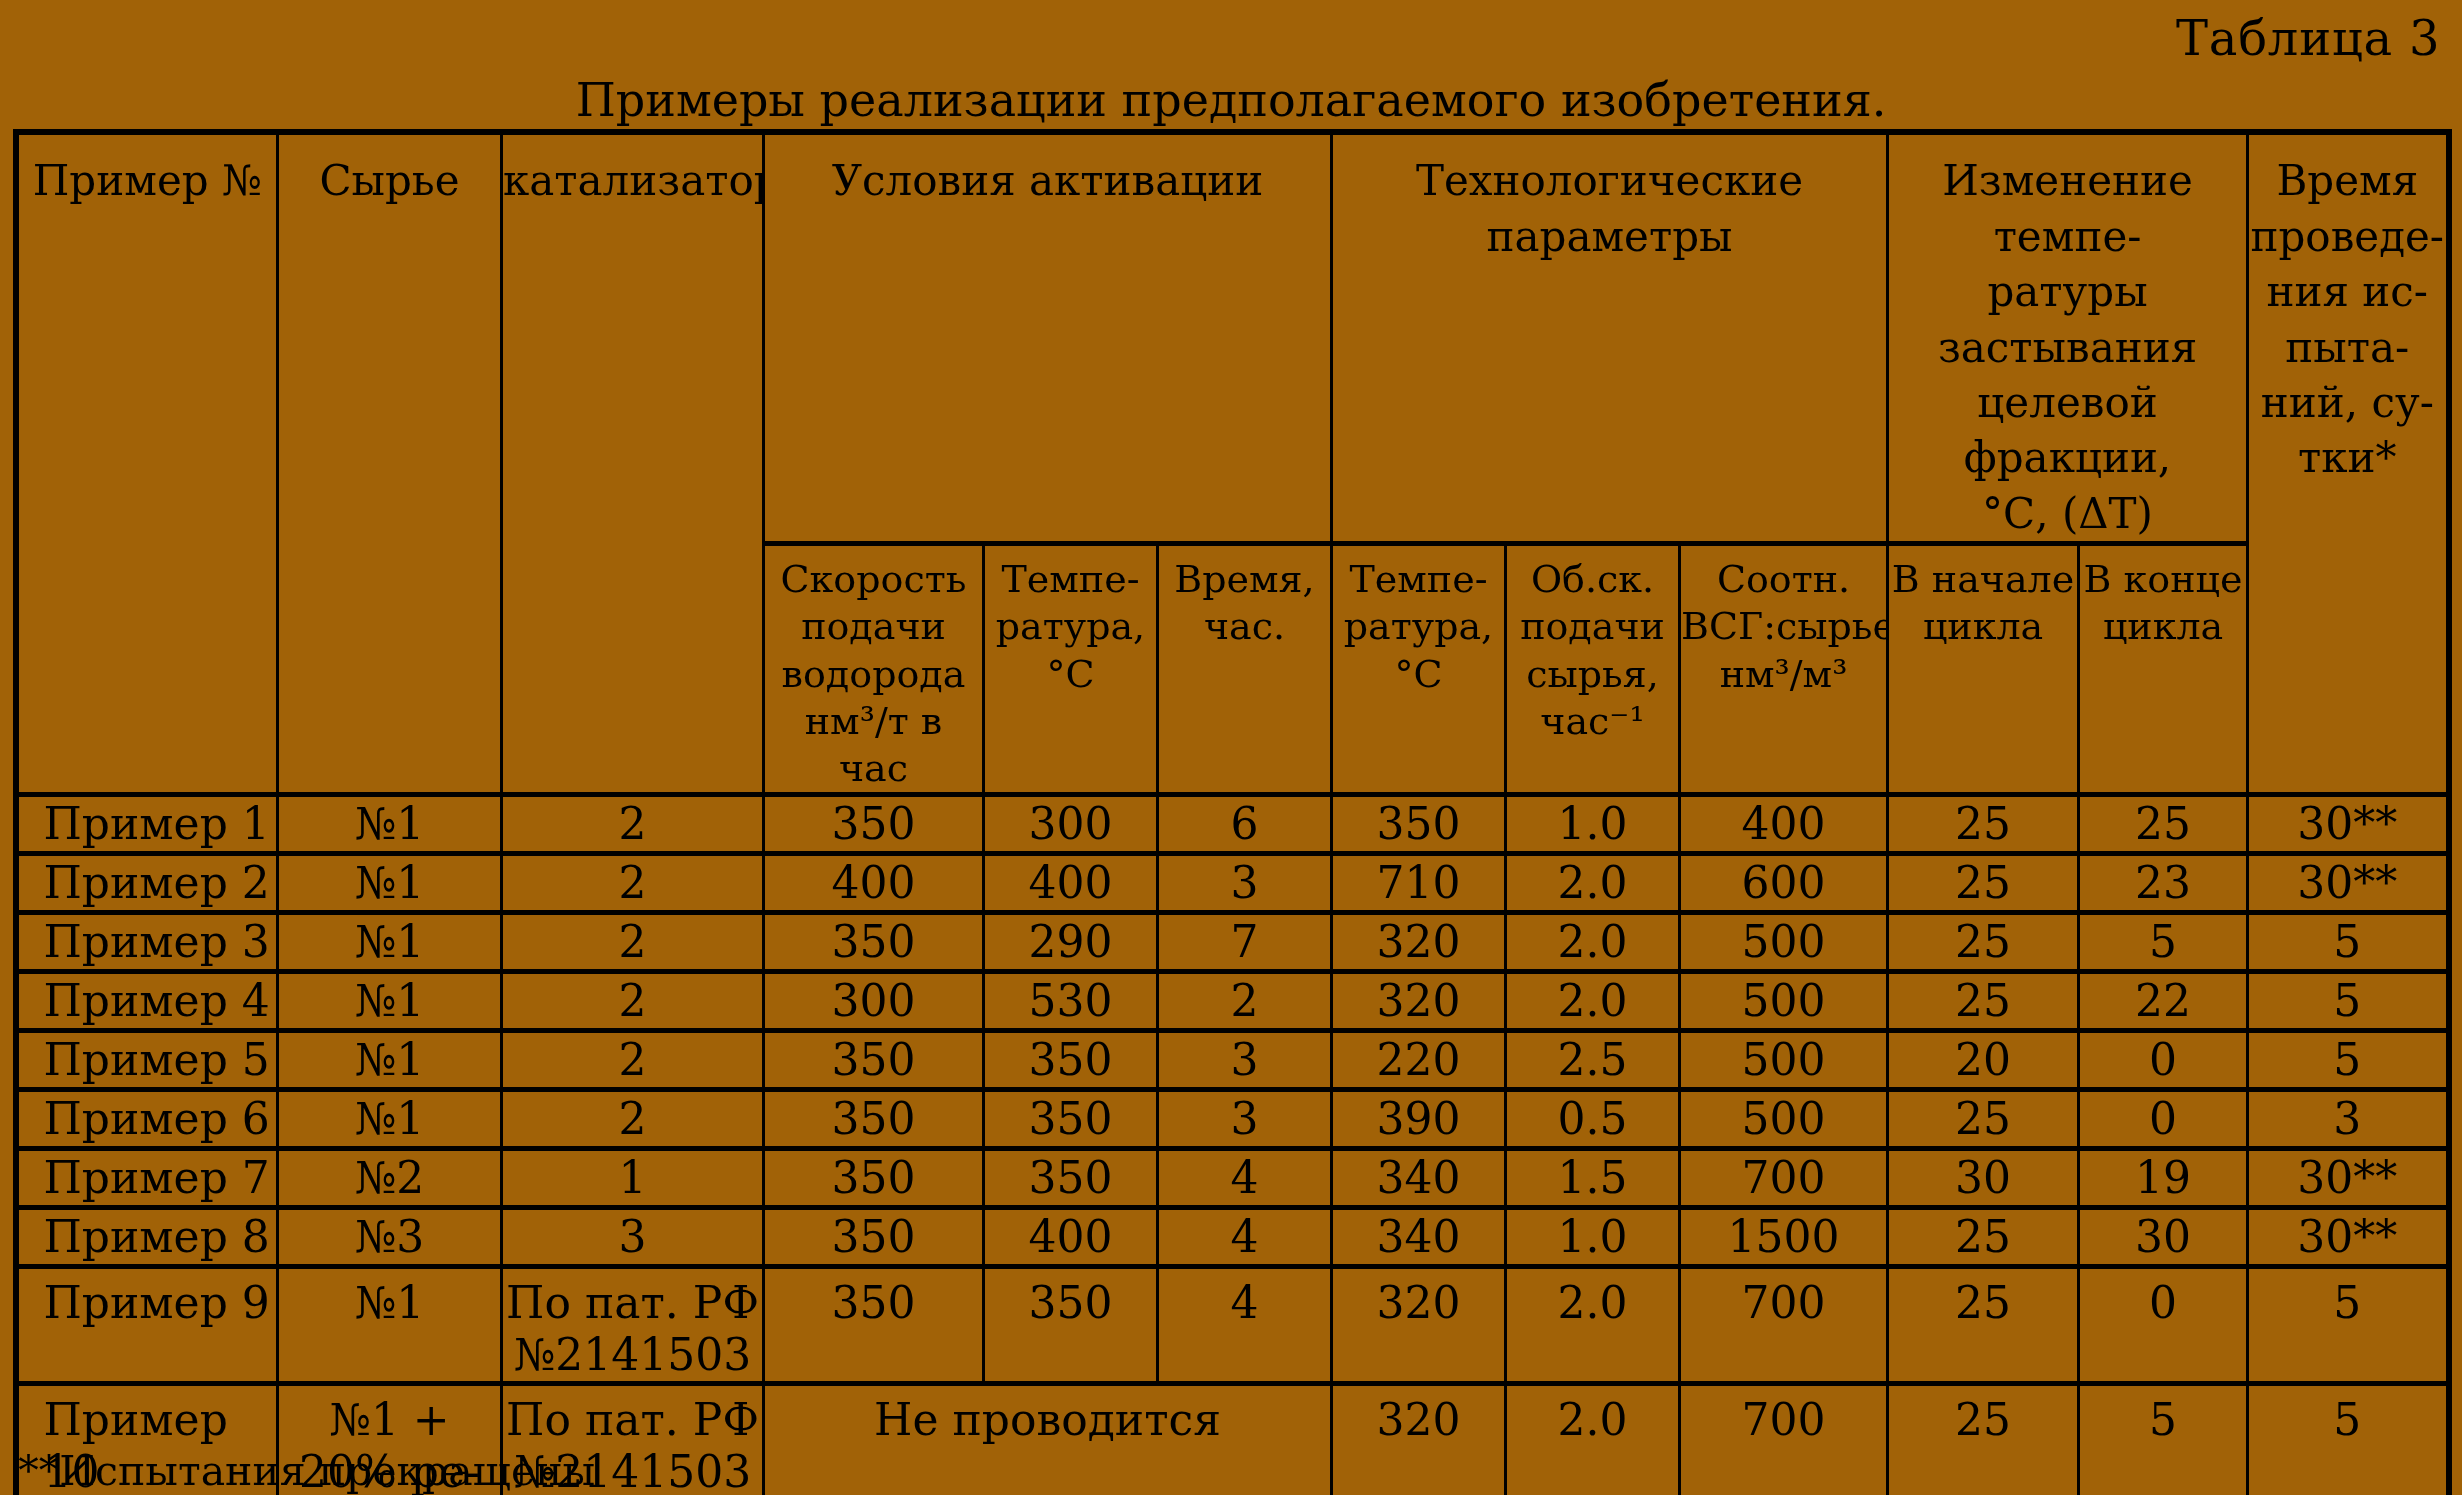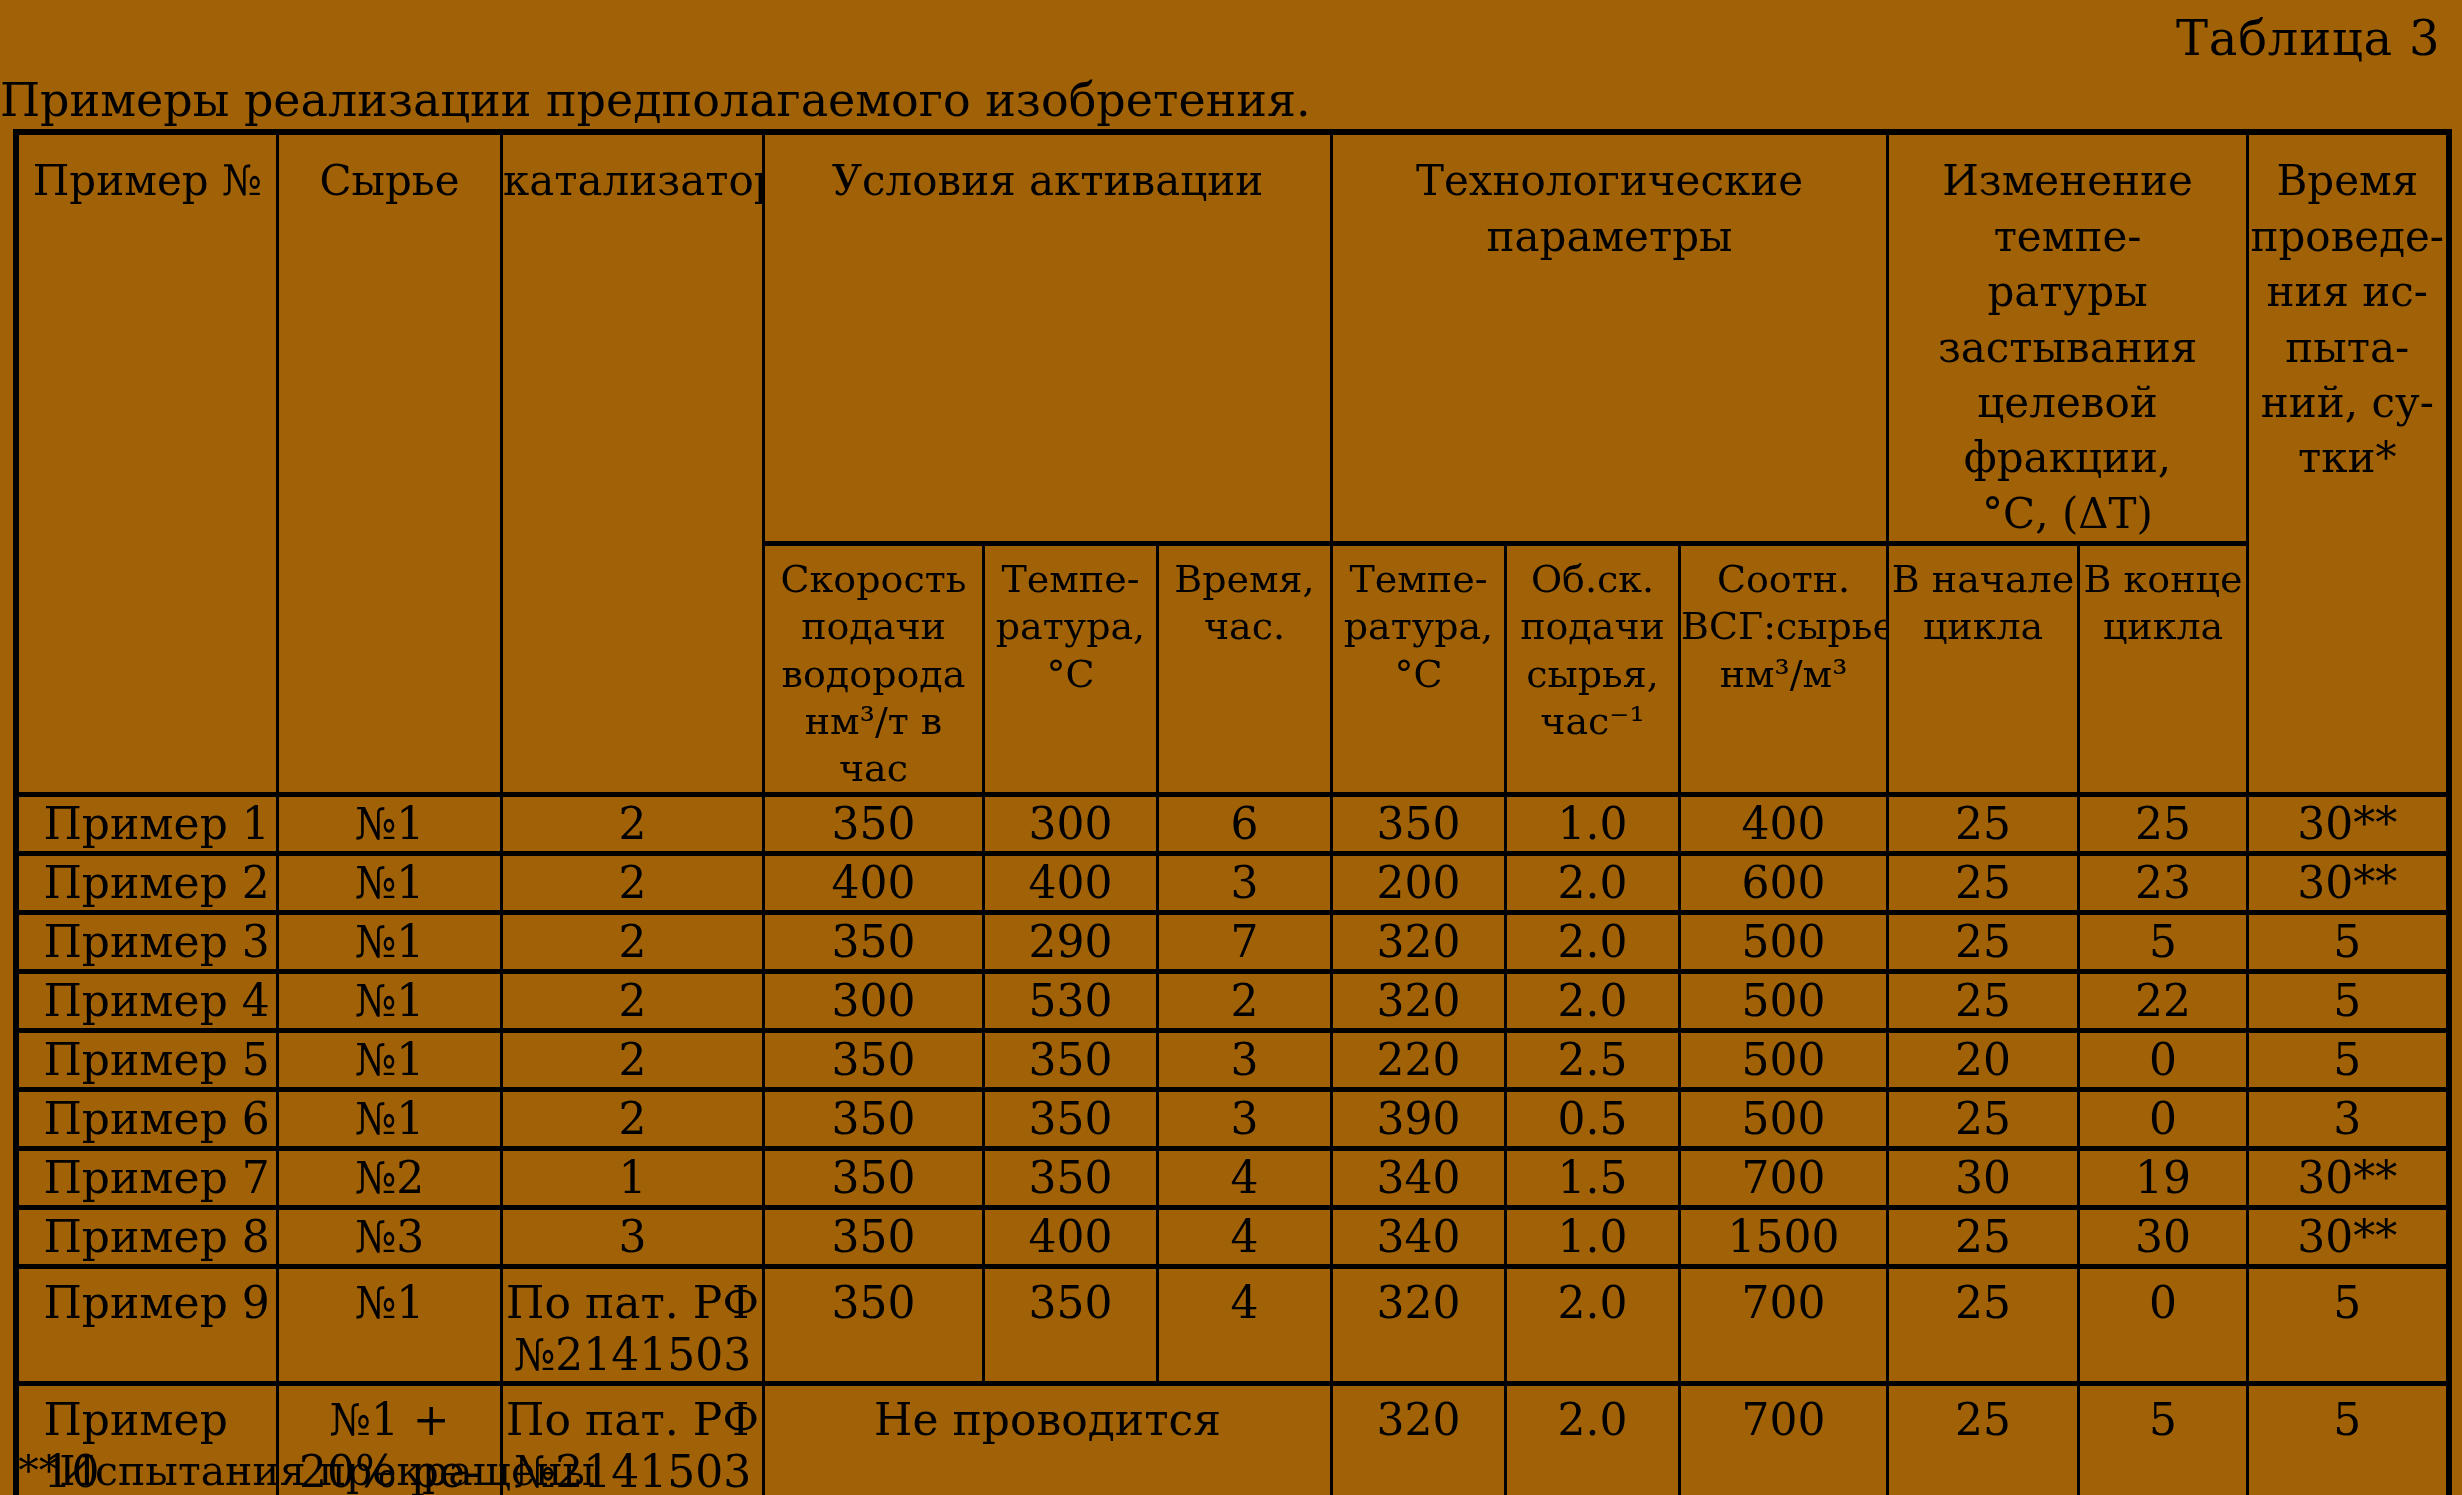--- a/index.html
+++ b/index.html
@@ -24,20 +24,21 @@
     right: 21.6px;
     font-size: 48px;
     letter-spacing: 0.8px;
     white-space: nowrap;
   }
   .doc-title {
     position: absolute;
     top: 73px;
     left: 0;
     width: 2462px;
+    text-align: center;
     font-size: 46px;
     white-space: nowrap;
   }
   table.examples {
     position: absolute;
     left: 12.5px;
     top: 129px;
     width: 2434px;
     border-collapse: collapse;
     table-layout: fixed;
@@ -184,21 +185,21 @@
       <td class="num">30**</td>
     </tr>
 
     <tr style="height:59px">
       <td class="lab">Пример 2</td>
       <td class="num">№1</td>
       <td class="num">2</td>
       <td class="num">400</td>
       <td class="num">400</td>
       <td class="num">3</td>
-      <td class="num">200</td>
+      <td class="num">710</td>
       <td class="num">2.0</td>
       <td class="num">600</td>
       <td class="num">25</td>
       <td class="num">23</td>
       <td class="num">30**</td>
     </tr>
 
     <tr style="height:59px">
       <td class="lab">Пример 3</td>
       <td class="num">№1</td>

